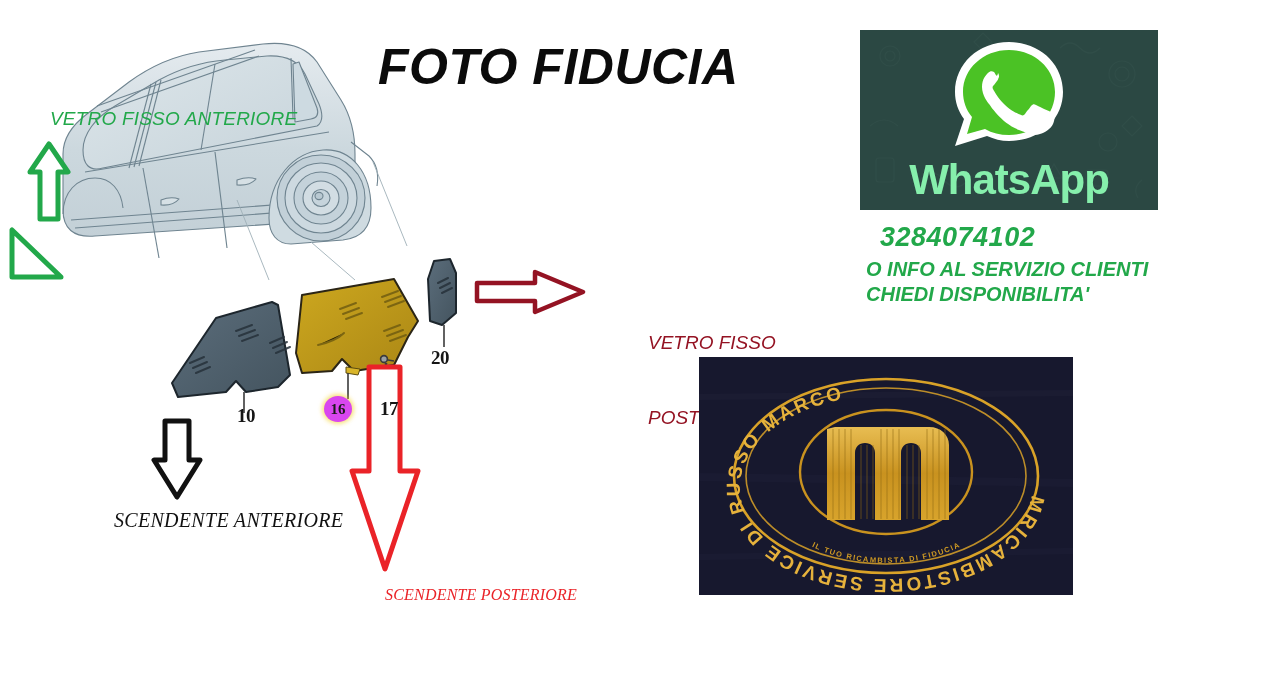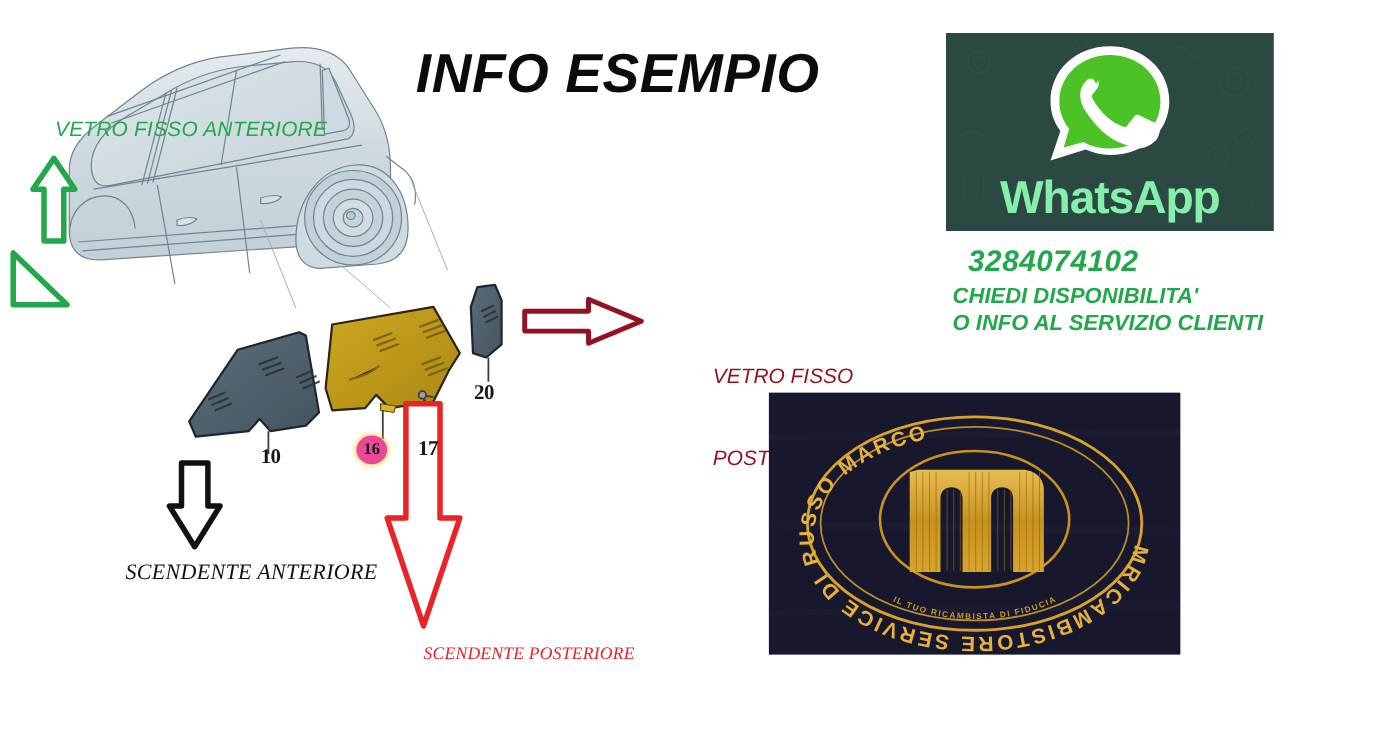--- a/index.html
+++ b/index.html
@@ -21,21 +21,21 @@
   .partnum{
     position:absolute;font-weight:bold;color:#151515;
     font-family:"Liberation Serif", serif;font-size:19px;letter-spacing:-.5px;
   }
   #num14{left:237px;top:405px;}
   #num17{left:380px;top:398px;}
   #num18{left:431px;top:347px;}
 
   .badge16{
     position:absolute;left:324px;top:396px;width:28px;height:26px;border-radius:50%;
-    background:#ec4899;display:flex;align-items:center;justify-content:center;
+    background:#d946ef;display:flex;align-items:center;justify-content:center;
     color:#1a1a1a;font-family:"Liberation Serif", serif;font-weight:bold;font-size:15px;
     box-shadow:0 0 4px 2px rgba(243,204,16,.55);
   }
 
   
   .anno{position:absolute;font-weight:normal;font-style:italic;white-space:pre;margin-left:36px;}
 
   #lbl-vfa{left:14px;top:108px;color:#22a84a;font-size:19px;letter-spacing:.2px;}
   #lbl-vfp{left:612px;top:280px;color:#941323;font-size:19px;line-height:25px;
            font-family:"Liberation Sans", sans-serif;}
@@ -263,21 +263,21 @@
   <div class="anno" id="lbl-vfa">VETRO FISSO ANTERIORE</div>
 
   <div class="anno" id="lbl-vfp">
     <div>VETRO FISSO</div>
     <div>POSTERIORE</div>
   </div>
 
   <div class="anno" id="lbl-sa">SCENDENTE ANTERIORE</div>
   <div class="anno" id="lbl-sp">SCENDENTE POSTERIORE</div>
 
-  <div id="title">INFO ESEMPIO</div>
+  <div id="title">FOTO FIDUCIA</div>
 
   <div class="wa-box">
     <svg class="wa-texture" viewBox="0 0 298 180" xmlns="http://www.w3.org/2000/svg">
       <g stroke="#3d5b55" stroke-width="1.2" fill="none">
         <circle cx="30" cy="26" r="10"></circle>
           <circle cx="30" cy="26" r="5"></circle>
         <circle cx="262" cy="44" r="13"></circle>
           <circle cx="262" cy="44" r="7"></circle>
         <circle cx="248" cy="112" r="9"></circle>
         <path d="M60,150 q12,-14 24,0 q12,14 24,0"></path>
@@ -303,22 +303,22 @@
                c-2,-1 -3,-1 -5,1 c-1,2 -5,6 -6,8 c-1,1 -2,2 -4,1
                c-2,-1 -9,-3 -17,-11 c-6,-6 -10,-13 -11,-15 c-1,-2 0,-3 1,-4
                l3,-4 c1,-1 1,-2 2,-4 c0,-1 0,-3 -1,-4 C48,41 46,35 45,34 Z" fill="#ffffff"></path>
     </svg>
 
     <div class="wa-word">WhatsApp</div>
   </div>
 
   <div class="contact">
     <div class="phone">3284074102</div>
+    <div class="cline">O INFO AL SERVIZIO CLIENTI</div>
     <div class="cline">CHIEDI DISPONIBILITA'</div>
-    <div class="cline">O INFO AL SERVIZIO CLIENTI</div>
   </div>
 
   <div class="shop">
     <svg viewBox="0 0 374 238" xmlns="http://www.w3.org/2000/svg">
       <defs>
         <linearGradient id="gold" x1="0" y1="0" x2="0" y2="1">
           <stop offset="0" stop-color="#e8bd52"></stop>
           <stop offset="0.5" stop-color="#c9921f"></stop>
           <stop offset="1" stop-color="#d8a42c"></stop>
         </linearGradient>

